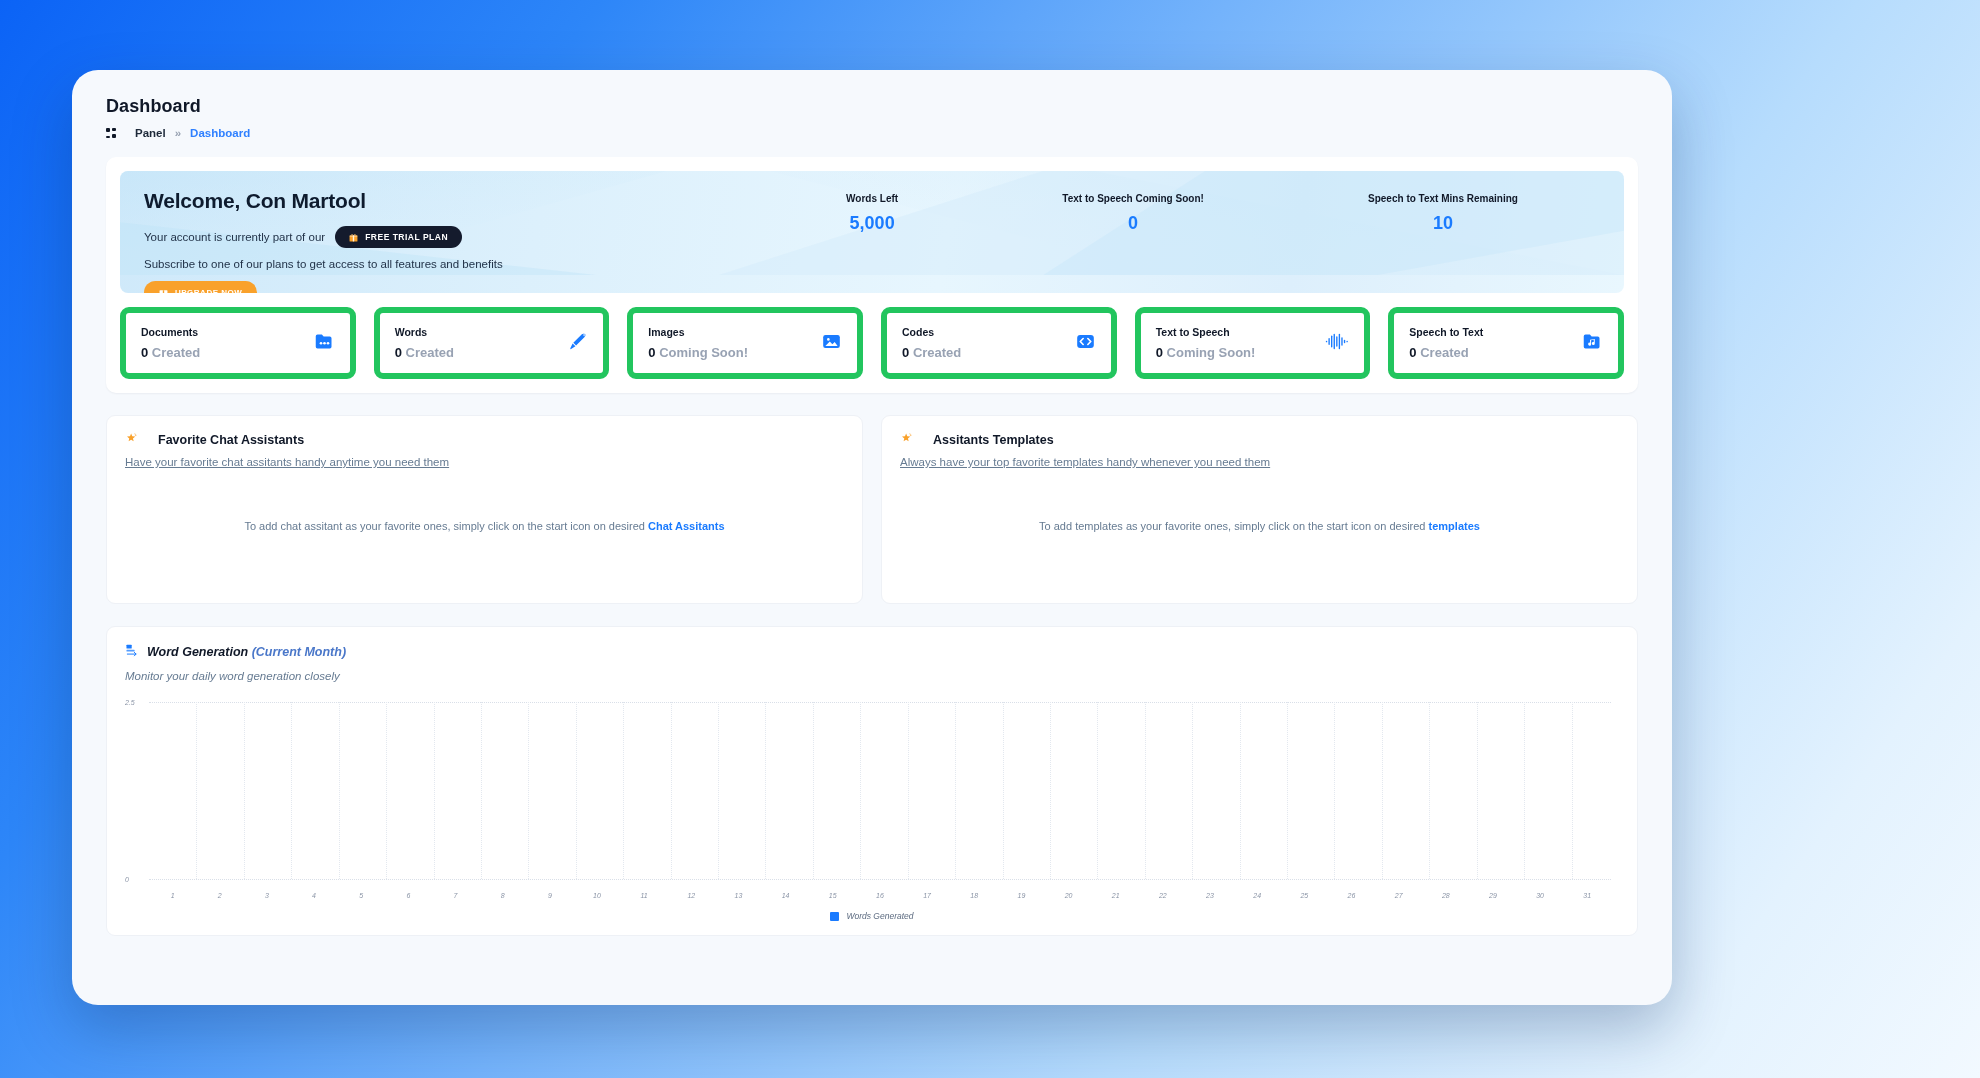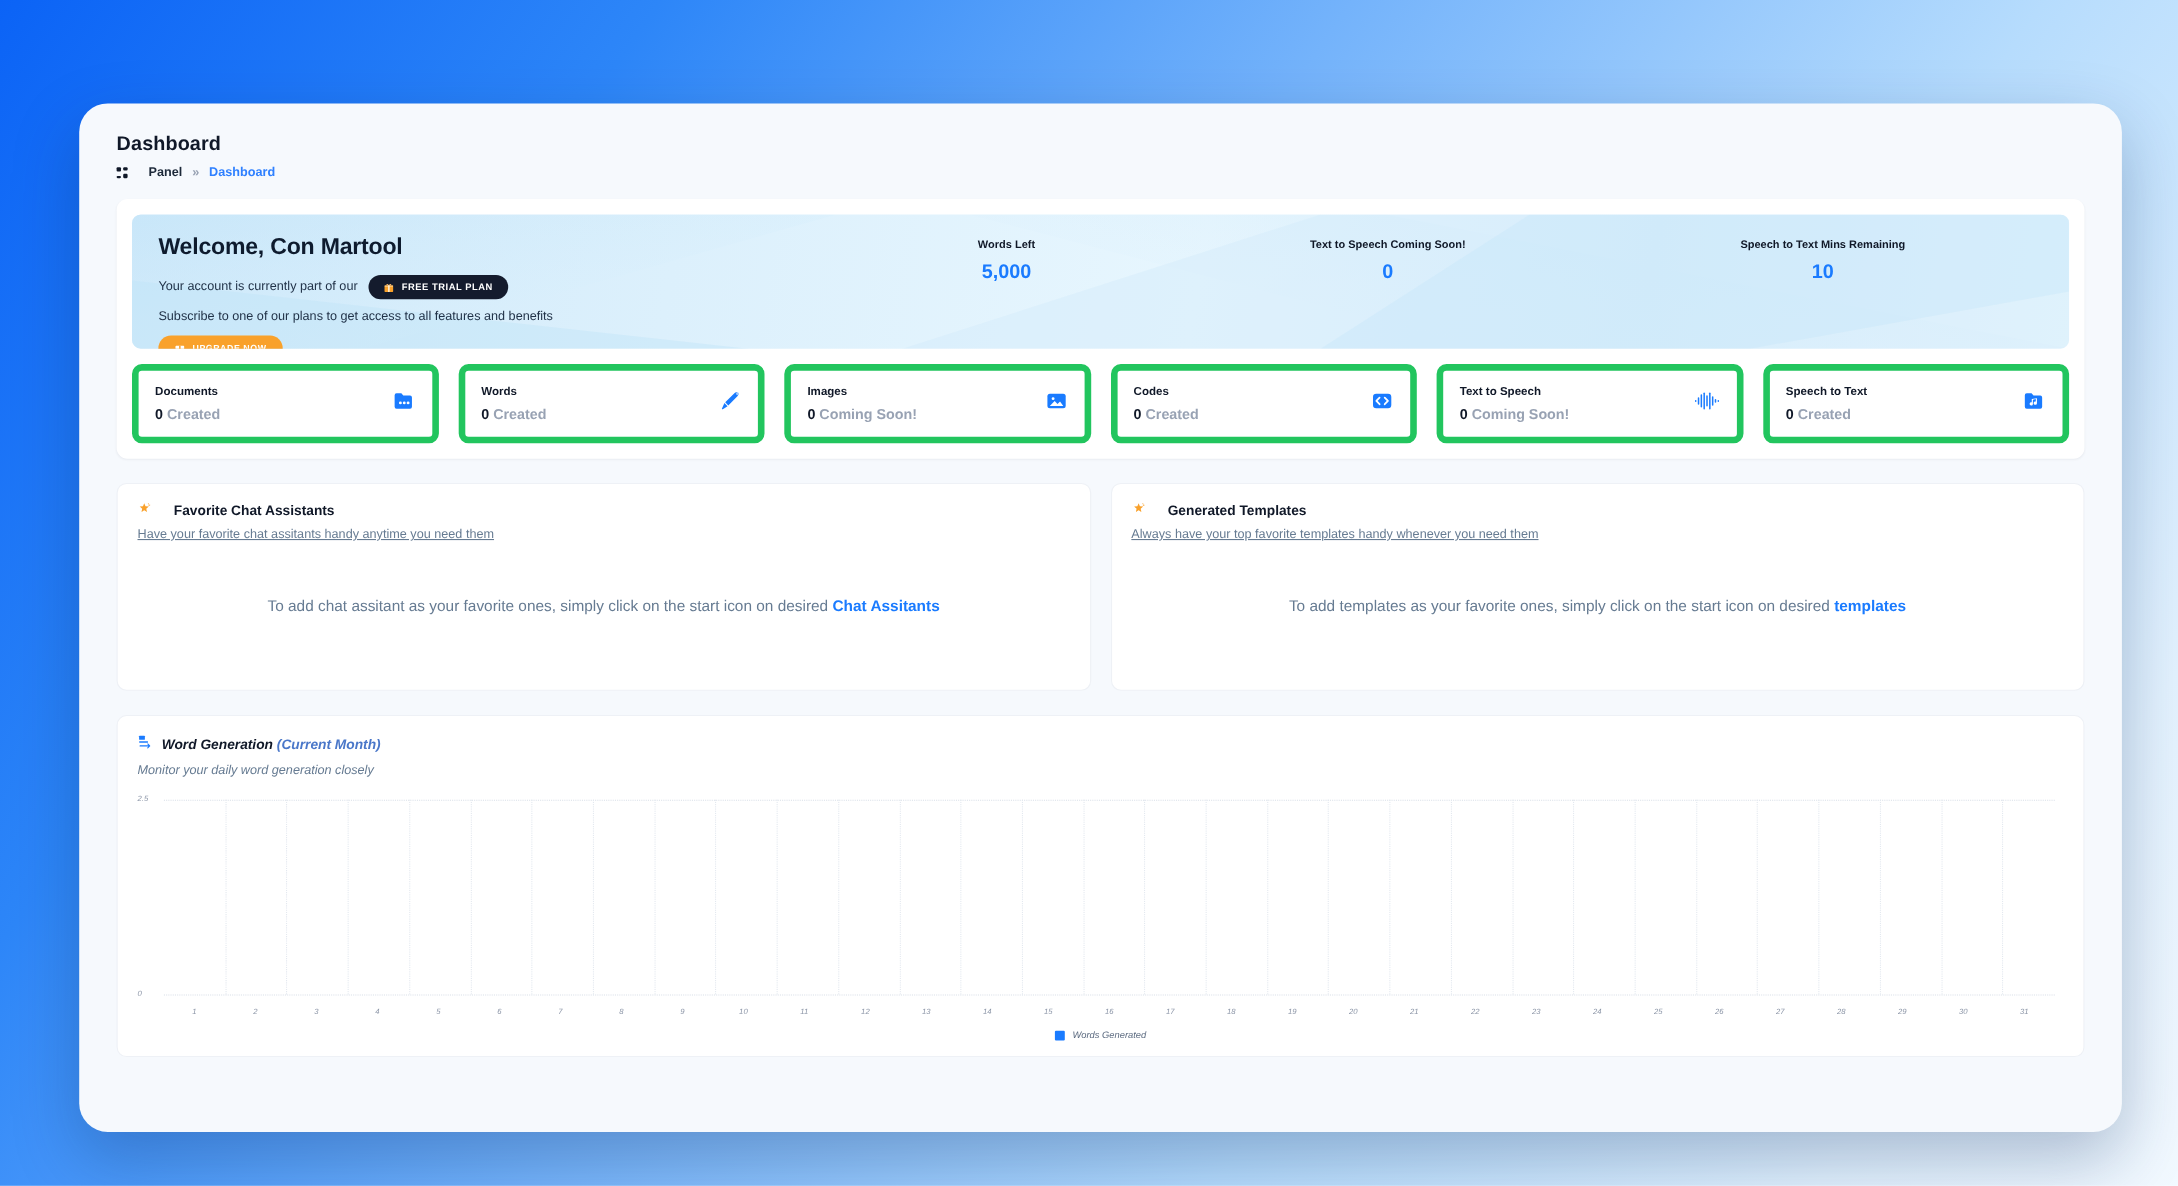--- a/index.html
+++ b/index.html
@@ -14,27 +14,26 @@
     font-family: "Liberation Sans", sans-serif;
     background: linear-gradient(125deg, #0b63f6 0%, #2d86f8 22%, #74b3fb 45%, #b6dcfd 68%, #e3f2fe 88%, #f2f9ff 100%);
     position: relative;
   }
 
   
   .app-window {
     position: absolute;
     left: 72px;
     top: 70px;
-    width: 1857px;
+    width: 1600px;
     height: 935px;
     background: #f6f9fd;
     border-radius: 26px;
     box-shadow: 0 24px 60px rgba(7, 40, 95, .28);
     overflow: hidden;
-    margin-top: 24px;
   }
 
   .page-pad {
     padding: 26px 34px 0 34px;
   }
 
   
   .page-title {
     font-size: 18px;
     font-weight: 700;
@@ -227,21 +226,21 @@
     color: #667b92;
     text-decoration: underline;
   }
   .fav-body {
     flex: 1;
     display: flex;
     align-items: center;
     justify-content: center;
   }
   .fav-empty {
-    font-size: 14px;
+    font-size: 11px;
     color: #667b92;
     text-align: center;
   }
   .fav-empty a {
     color: #1a7bff;
     font-weight: 700;
     text-decoration: none;
   }
 
   
@@ -516,21 +515,21 @@
       </div>
 
       <div class="fav-card">
         <div class="fav-head">
           <span class="star-icon">
             <svg width="13" height="13" viewBox="0 0 24 24">
               <path d="M11.3 2.9 13.4 8l5.5.4-4.2 3.6 1.3 5.3-4.7-2.9-4.7 2.9 1.3-5.3L3.7 8.4 9.2 8z" fill="#f9a12b"></path>
               <path d="M18.3 3.2l.8 1.6M20.6 6.2l-1.6.5" stroke="#f9a12b" stroke-width="1.1" stroke-linecap="round"></path>
             </svg>
           </span>
-          <span class="fav-title">Generated Templates</span>
+          <span class="fav-title">Assitants Templates</span>
         </div>
         <div class="fav-sub">Always have your top favorite templates handy whenever you need them</div>
         <div class="fav-body">
           <div class="fav-empty">
             <span>To add templates as your favorite ones, simply click on the start icon on desired </span><a href="#">templates</a>
           </div>
         </div>
       </div>
 
     </div>

